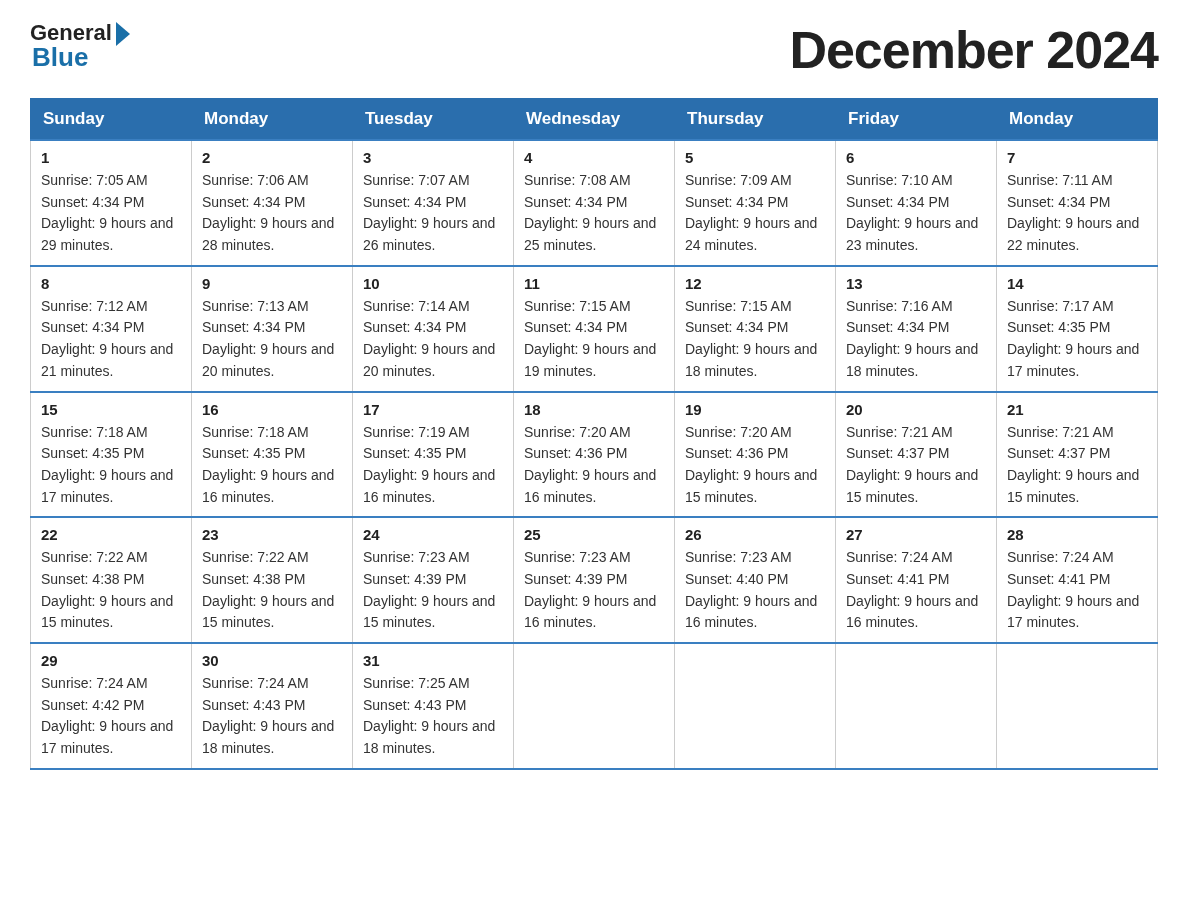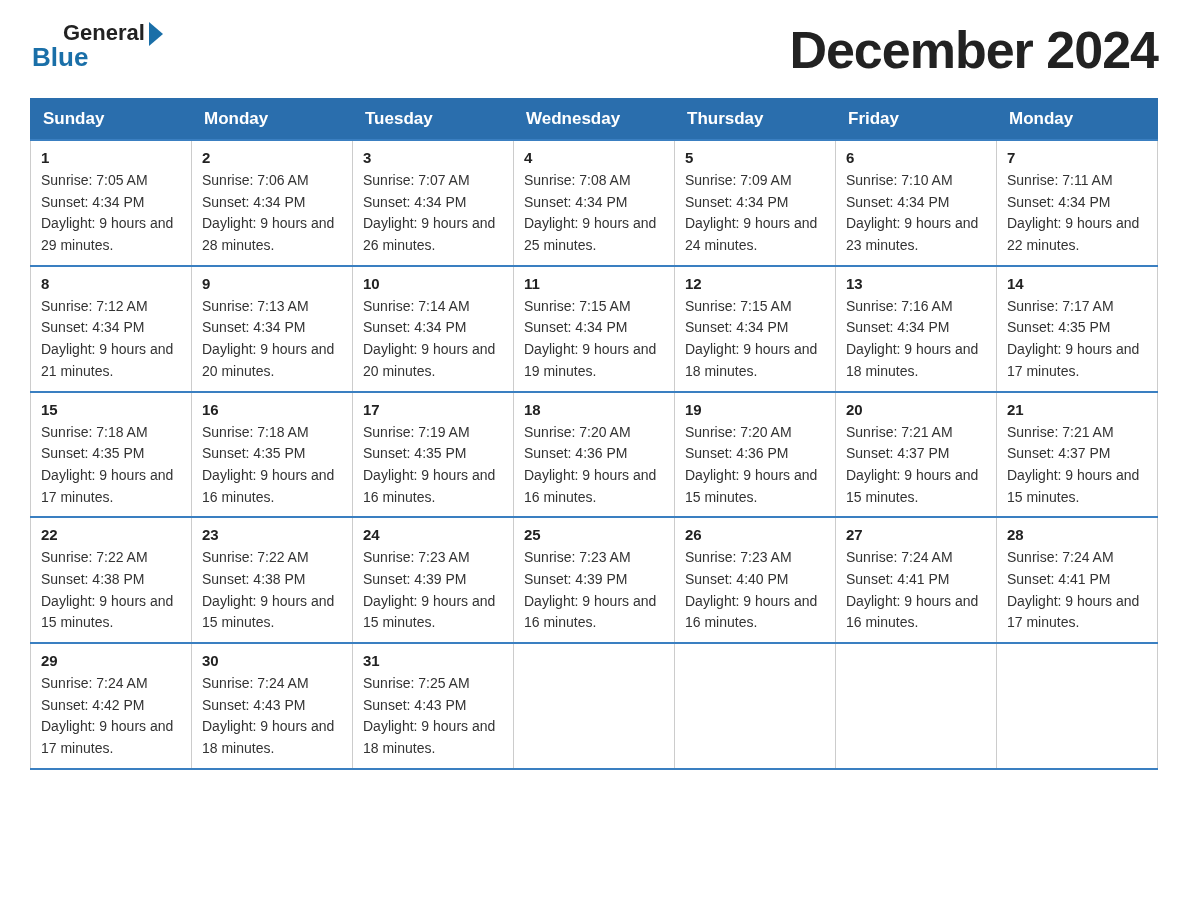--- a/index.html
+++ b/index.html
@@ -17,21 +17,20 @@
       align-items: flex-start;
       margin-bottom: 18px;
     }
     .logo {
       display: flex;
       flex-direction: column;
       align-items: flex-start;
     }
     .logo-top {
       display: flex;
-      margin-left: 33px;
     }
     .logo-general {
       font-size: 22px;
       font-weight: bold;
       color: #222;
       letter-spacing: 0;
     }
     .logo-triangle {
       width: 0;
       height: 0;

